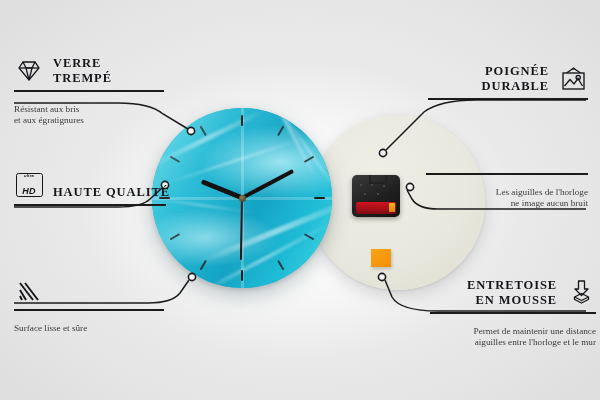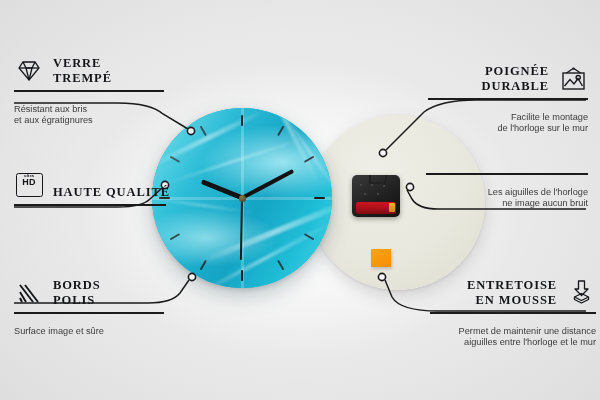--- a/index.html
+++ b/index.html
@@ -91,27 +91,27 @@
 
   
   .feat{position:absolute;z-index:4;}
   .feat .row{display:flex;align-items:center;gap:9px;}
   .feat.left .row{justify-content:flex-start;}
   .feat.right .row{justify-content:flex-end;}
   .ttl{font-family:"Liberation Serif", serif;font-weight:700;color:#15161a;
     font-size:12.5px;line-height:14.5px;letter-spacing:.9px;text-transform:uppercase;white-space:nowrap;}
   .feat.right .ttl{text-align:right;}
   .rule{height:1.6px;background:#1b1b1b;margin:5px 0 4px;}
-  .desc{font-family:Liberation Sans, sans-serif;color:#3b3b3b;font-size:9.2px;line-height:11.4px;margin-top:12px;}
+  .desc{font-family:Liberation Serif, serif;color:#3b3b3b;font-size:9.2px;line-height:11.4px;margin-top:12px;}
   .feat.right .desc{text-align:right;}
   .ico{flex:0 0 auto;width:30px;height:26px;display:flex;align-items:center;justify-content:center;}
   .ico svg{display:block;}
 
   .hdbox{width:25px;height:22px;border:1.6px solid #15161a;border-radius:2.5px;
-    display:flex;flex-direction:column;align-items:center;justify-content:flex-start;line-height:1;}
+    display:flex;flex-direction:column;align-items:center;justify-content:space-between;line-height:1;font-style:italic;}
   .hdbox .u{font-family:"Liberation Sans",sans-serif;font-size:4.2px;font-weight:700;letter-spacing:.2px;color:#15161a;}
   .hdbox .hd{font-family:"Liberation Sans",sans-serif;font-size:9px;font-weight:700;letter-spacing:.2px;color:#15161a;margin-top:.5px;}
 
   
   #f-verre     {left:14px; top:56px;  width:150px;}
   #f-impr      {left:14px; top:170px; width:152px;}
   #f-bords     {left:14px; top:278px; width:150px;}
   #f-poign     {right:12px;top:64px;  width:160px;}
   #f-meca      {right:12px;top:168px; width:162px;}
   #f-entre     {right:4px;top:278px; width:166px;}
@@ -221,50 +221,44 @@
 <div class="feat left" id="f-bords">
   <div class="row">
     <span class="ico">
       <svg width="26" height="22" viewBox="0 0 26 22" stroke="#15161a" stroke-width="1.9" fill="none">
         <path d="M4 3 L17 20"></path>
           <path d="M9 3 L22 20"></path>
           <path d="M4 10 L10 20"></path>
           <path d="M4 16 L6 20"></path>
       </svg>
     </span>
-    <span class="ttl">
-      <span>BORDS</span><br><span>POLIS</span>
-    </span>
-  </div>
-  <div class="rule"></div>
-  <div class="desc">
-    <span>Surface image et sûre</span>
+  </div>
+  <div class="rule"></div>
+  <div class="desc">
+    <span>Surface lisse et sûre</span>
   </div>
 </div>
 
 <div class="feat right" id="f-poign">
   <div class="row">
     <span class="ttl">
       <span>POIGNÉE</span><br><span>DURABLE</span>
     </span>
     <span class="ico">
       <svg width="27" height="24" viewBox="0 0 27 24" fill="none" stroke="#15161a" stroke-width="1.35">
         <path d="M13.5 1.2 L6.5 6"></path>
           <path d="M13.5 1.2 L20.5 6"></path>
         <circle cx="13.5" cy="1.6" r="1.1" fill="#15161a" stroke="none"></circle>
         <rect x="3" y="6" width="21" height="16"></rect>
         <path d="M4.5 19 L10 12.5 L14 17 L18 11.5 L22.5 19"></path>
         <circle cx="18.2" cy="10.6" r="2.1"></circle>
       </svg>
     </span>
   </div>
   <div class="rule"></div>
-  <div class="desc">
-    <span>Facilite le montage</span><br><span>de l'horloge sur le mur</span>
-  </div>
 </div>
 
 <div class="feat right" id="f-meca">
   <div class="rule"></div>
   <div class="desc">
     <span>Les aiguilles de l'horloge</span><br><span>ne image aucun bruit</span>
   </div>
 </div>
 
 <div class="feat right" id="f-entre">

